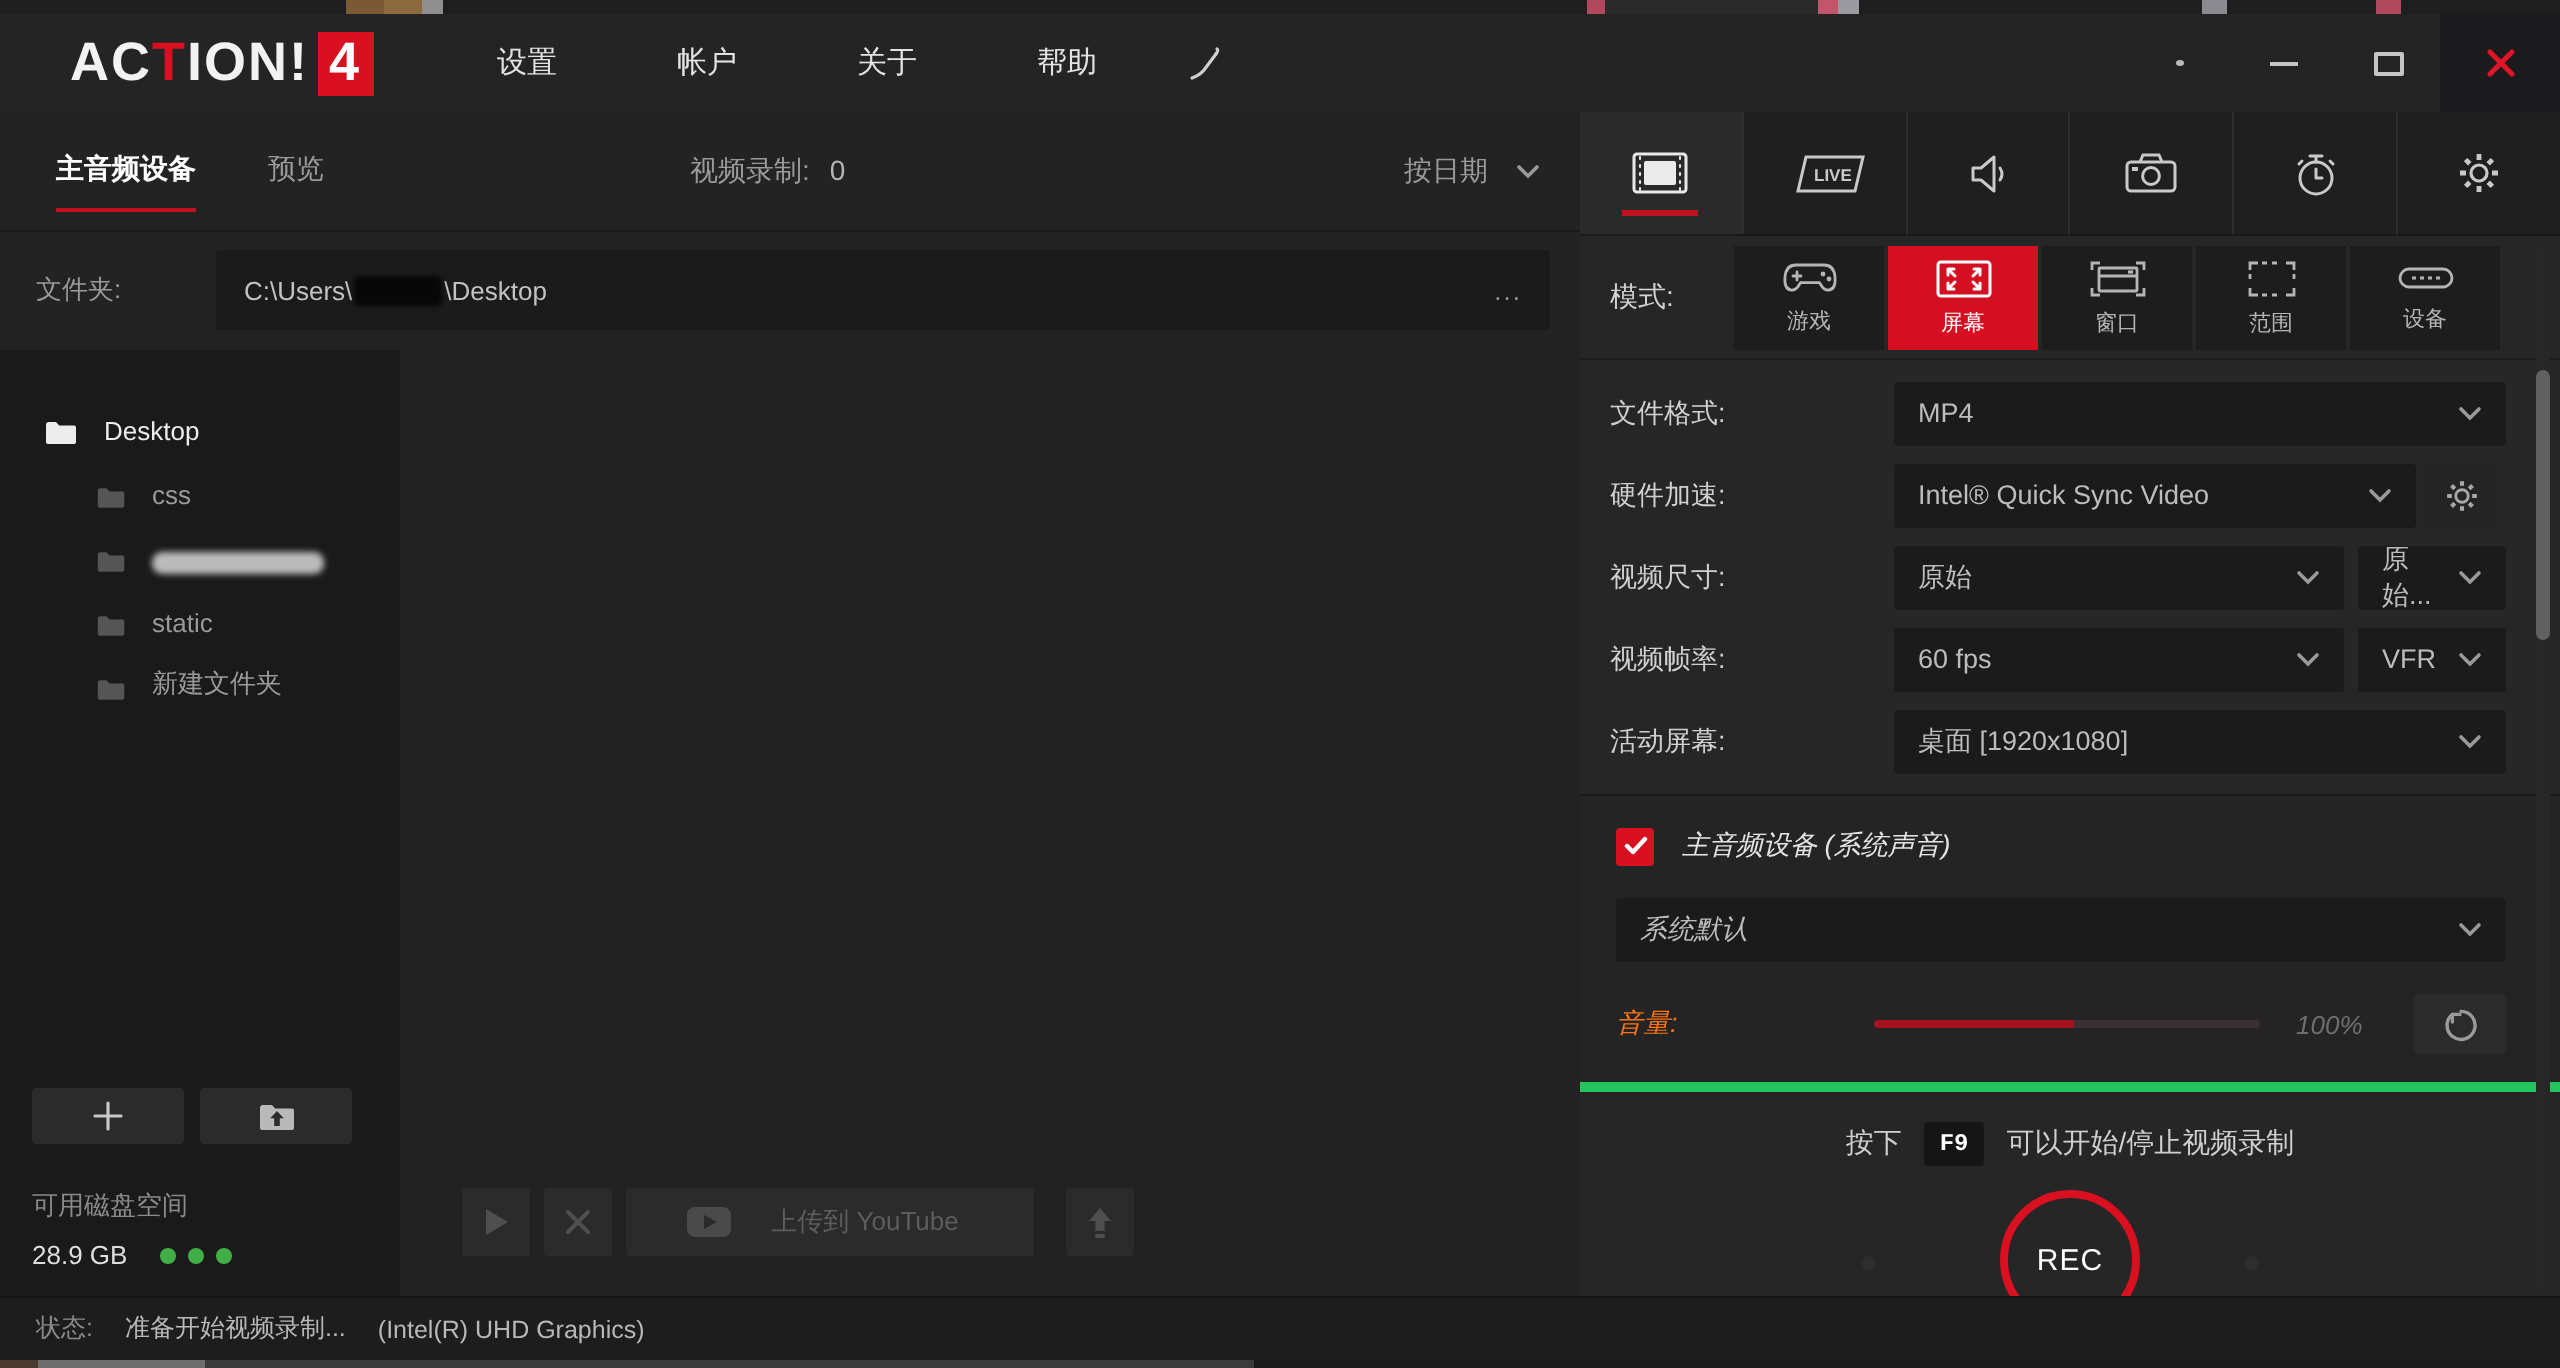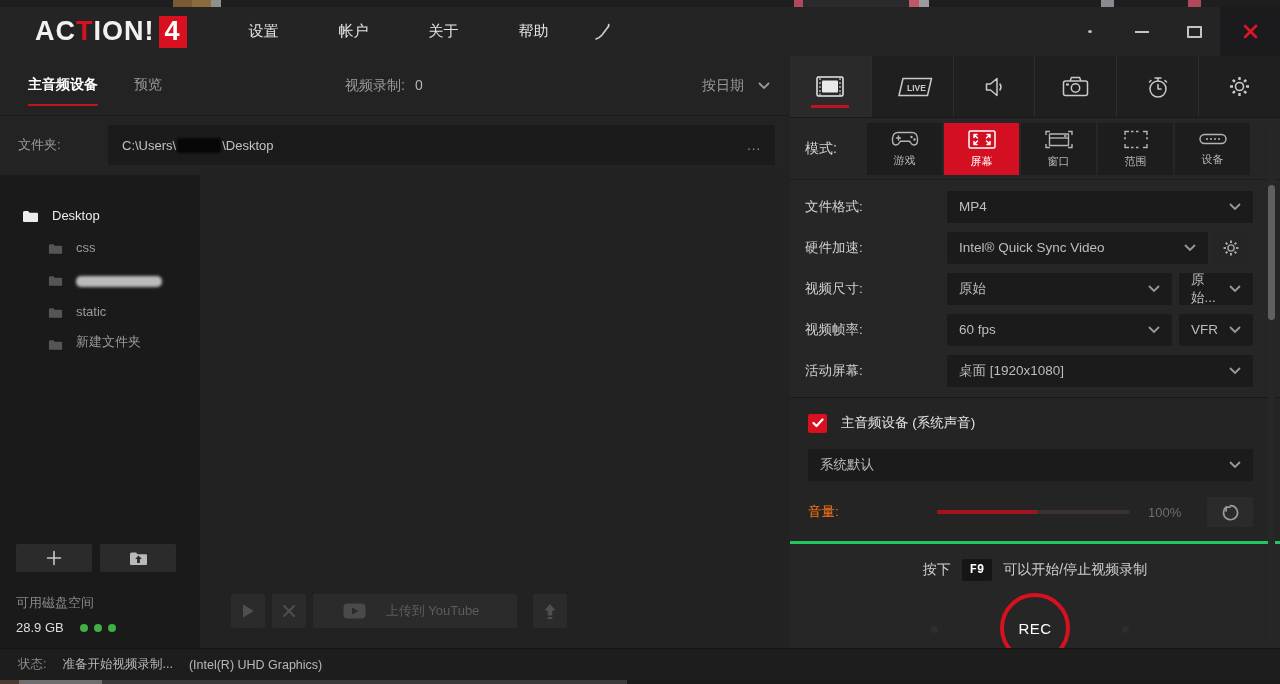--- a/index.html
+++ b/index.html
@@ -90,21 +90,21 @@
   .set-row { height:41px; display:flex; align-items:center; padding-left:15px; }
   .set-label { width:142px; color:#d0d0d0; font-size:13.5px; }
   .field { height:32px; background:#1b1b1b; border-radius:2px; display:flex; align-items:center; padding:0 12px; color:#bdbdbd; font-size:13.5px; }
   .field .chev { margin-left:auto; }
   .f-wide { width:306px; }
   .f-med { width:261px; }
   .f-main { width:225px; }
   .f-sec { width:74px; margin-left:7px; }
   .gear-btn { width:38px; height:32px; margin-left:4px; background:#252525; border-radius:2px; display:flex; align-items:center; justify-content:center; color:#a8a8a8; }
 
-  .audio-section { margin-top:6px; border-top:1px solid #191919; border-bottom:3px solid #22c55e; background:#242424; padding:12px 0 14px; }
+  .audio-section { margin-top:6px; border-top:1px solid #191919; border-bottom:5px solid #22c55e; background:#242424; padding:12px 0 14px;font-style:italic; }
   .checkbox-row { display:flex; align-items:center; gap:14px; padding-left:18px; height:26px; }
   .checkbox { width:19px; height:19px; background:#d8101f; border-radius:2px; display:flex; align-items:center; justify-content:center; }
   .cb-label { color:#e4e4e4; font-size:13.5px; }
   .device-field { margin:13px 27px 0 18px; }
   .volume-row { display:flex; align-items:center; padding-left:18px; margin-top:16px; height:30px; }
   .vol-label { width:129px; color:#f97316; font-size:13.5px; }
   .vol-track { width:193px; height:4px; background:#3b3134; border-radius:2px; overflow:hidden; }
   .vol-fill { height:100%; background:#a3121e; }
   .vol-value { margin-left:18px; color:#6e6e6e; font-size:13px; }
   .vol-reset { margin-left:auto; margin-right:27px; width:46px; height:30px; background:#2b2b2b; border-radius:2px; display:flex; align-items:center; justify-content:center; color:#9a9a9a; }

